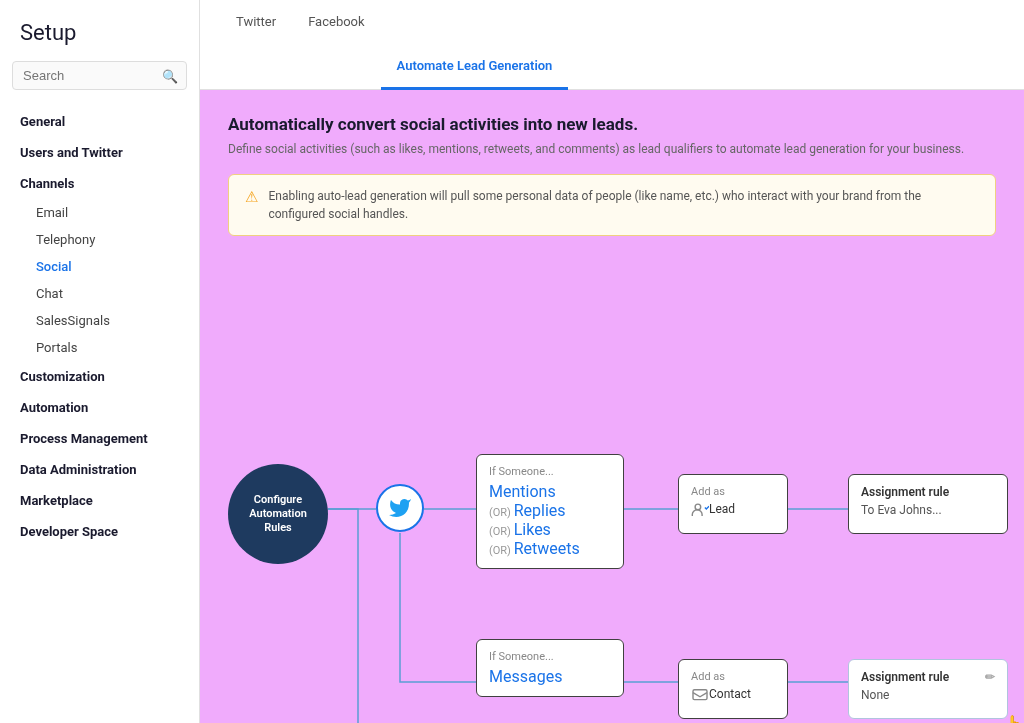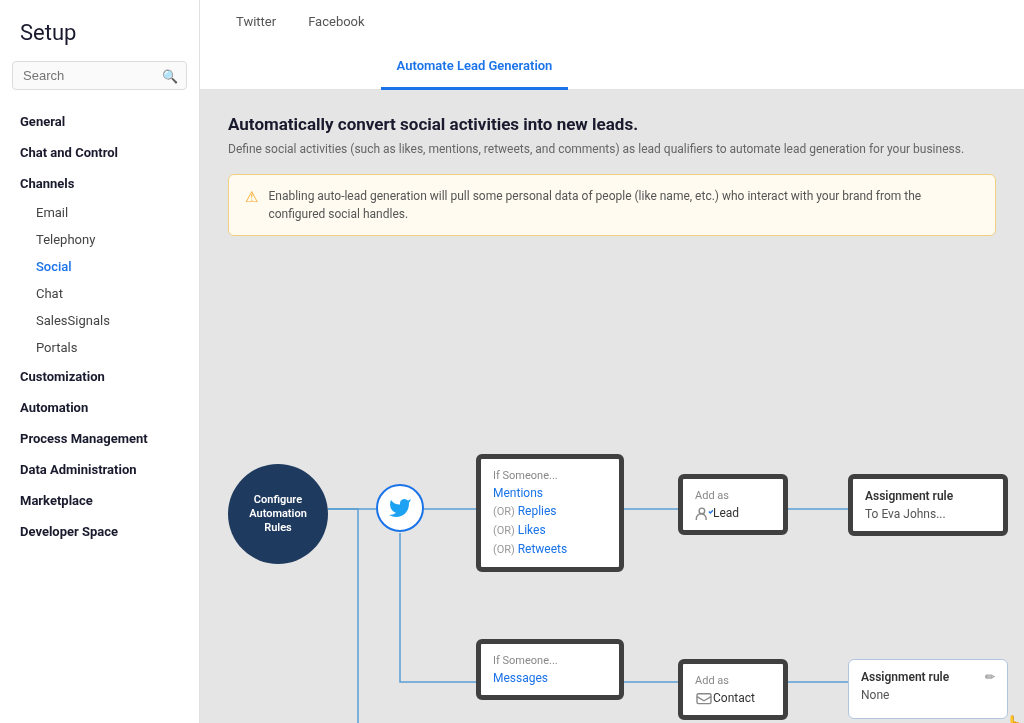--- a/index.html
+++ b/index.html
@@ -9,21 +9,21 @@
     .sidebar { width: 200px; background: #fff; border-right: 1px solid #e0e0e0; height: 100vh; overflow-y: auto; flex-shrink: 0; }
     .sidebar-title { font-size: 22px; font-weight: 400; color: #1a1a2e; padding: 20px 20px 16px; }
     .search-box { margin: 0 12px 16px; position: relative; }
     .search-box input { width: 100%; padding: 6px 30px 6px 10px; border: 1px solid #ddd; border-radius: 4px; font-size: 13px; color: #15803d; background: #fafafa; }
     .search-box .search-icon { position: absolute; right: 8px; top: 50%; transform: translateY(-50%); color: #aaa; font-size: 13px; }
     .sidebar-section { padding: 8px 20px; font-weight: 700; font-size: 13px; color: #1a1a2e; cursor: pointer; }
     .sidebar-item { padding: 6px 20px 6px 36px; font-size: 13px; color: #444; cursor: pointer; }
     .sidebar-item.active { color: #1a73e8; font-weight: 500; }
 
     
-    .main { flex: 1; display: flex; flex-direction: column; overflow: hidden; background: #e5e5e5; }
+    .main { flex: 1; display: flex; flex-direction: column; overflow: hidden; background: #f0abfc; }
 
     
     .tabs { display: flex; border-bottom: 1px solid #e0e0e0; padding: 0 20px; background: #fff; }
     .tab { padding: 14px 16px; font-size: 13px; color: #555; cursor: pointer; border-bottom: 3px solid transparent; margin-bottom: -1px; }
     .tab.active { color: #1a73e8; border-bottom-color: #1a73e8; font-weight: 600; margin-top: 44px; }
 
     
     .content { flex: 1; overflow-y: auto; padding: 24px 28px; }
     .page-title { font-size: 17px; font-weight: 700; color: #1a1a2e; margin-bottom: 6px; }
     .page-desc { font-size: 12px; color: #666; margin-bottom: 16px; line-height: 1.5; }
@@ -55,27 +55,27 @@
       border-radius: 50%;
       border: 2px solid #1a73e8;
       display: flex; align-items: center; justify-content: center;
       background: #fff;
       font-size: 20px;
     }
     .twitter-node { left: 148px; top: 220px; }
 
     .flow-box {
       position: absolute;
-      border: 5px solid #404040;
+      border: 1px solid #404040;
       border-radius: 6px;
       background: #fff;
       padding: 10px 12px;
     }
     .flow-box-title { font-size: 11px; color: #888; margin-bottom: 4px; }
-    .flow-box-link { font-size: 12px; color: #1a73e8; cursor: pointer; display: block; }
+    .flow-box-link { font-size: 16px; color: #1a73e8; cursor: pointer; display: block; }
     .flow-box-or { font-size: 11px; color: #999; }
     .flow-box-sub { font-size: 12px; color: #333; display: flex; align-items: center; }
 
     
     .if-someone-1 { left: 248px; top: 190px; width: 148px; min-height: 90px; }
     .if-someone-2 { left: 248px; top: 375px; width: 148px; min-height: 50px; }
     .if-someone-3 { left: 248px; top: 490px; width: 148px; min-height: 70px; }
 
     
     .add-as-1 { left: 450px; top: 210px; width: 110px; min-height: 60px; }
@@ -104,21 +104,21 @@
 <body>
 
 <div class="sidebar">
   <div class="sidebar-title">Setup</div>
   <div class="search-box">
     <input type="text" placeholder="Search" style="">
     <span class="search-icon">🔍</span>
   </div>
 
   <div class="sidebar-section">General</div>
-  <div class="sidebar-section">Chat and Control</div>
+  <div class="sidebar-section">Users and Twitter</div>
   <div class="sidebar-section">Channels</div>
   <div class="sidebar-item">Email</div>
   <div class="sidebar-item">Telephony</div>
   <div class="sidebar-item active">Social</div>
   <div class="sidebar-item">Chat</div>
   <div class="sidebar-item">SalesSignals</div>
   <div class="sidebar-item">Portals</div>
   <div class="sidebar-section">Customization</div>
   <div class="sidebar-section">Automation</div>
   <div class="sidebar-section">Process Management</div>

